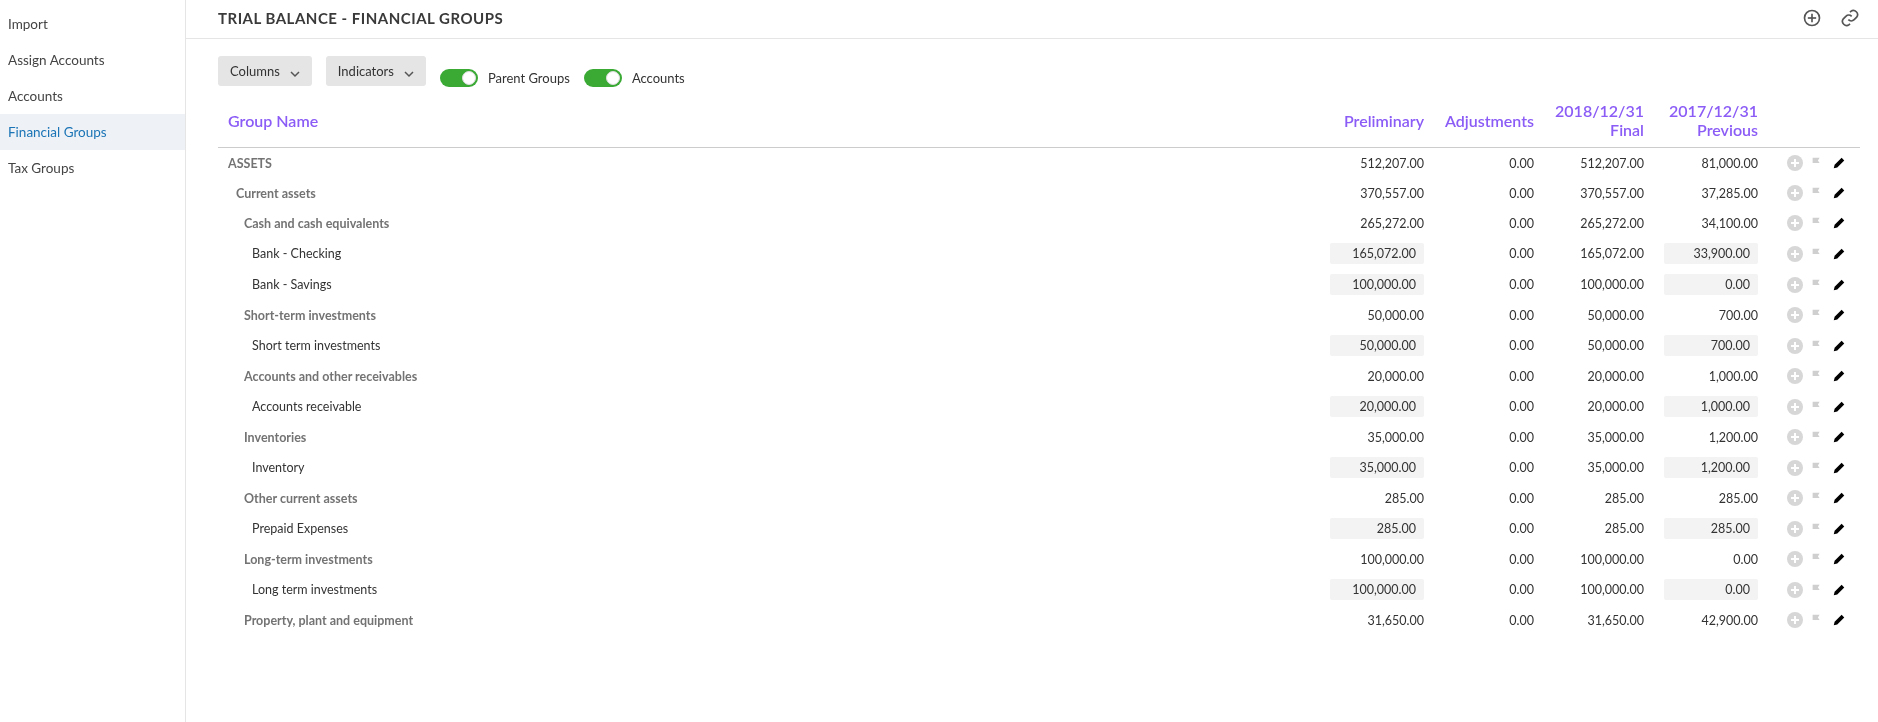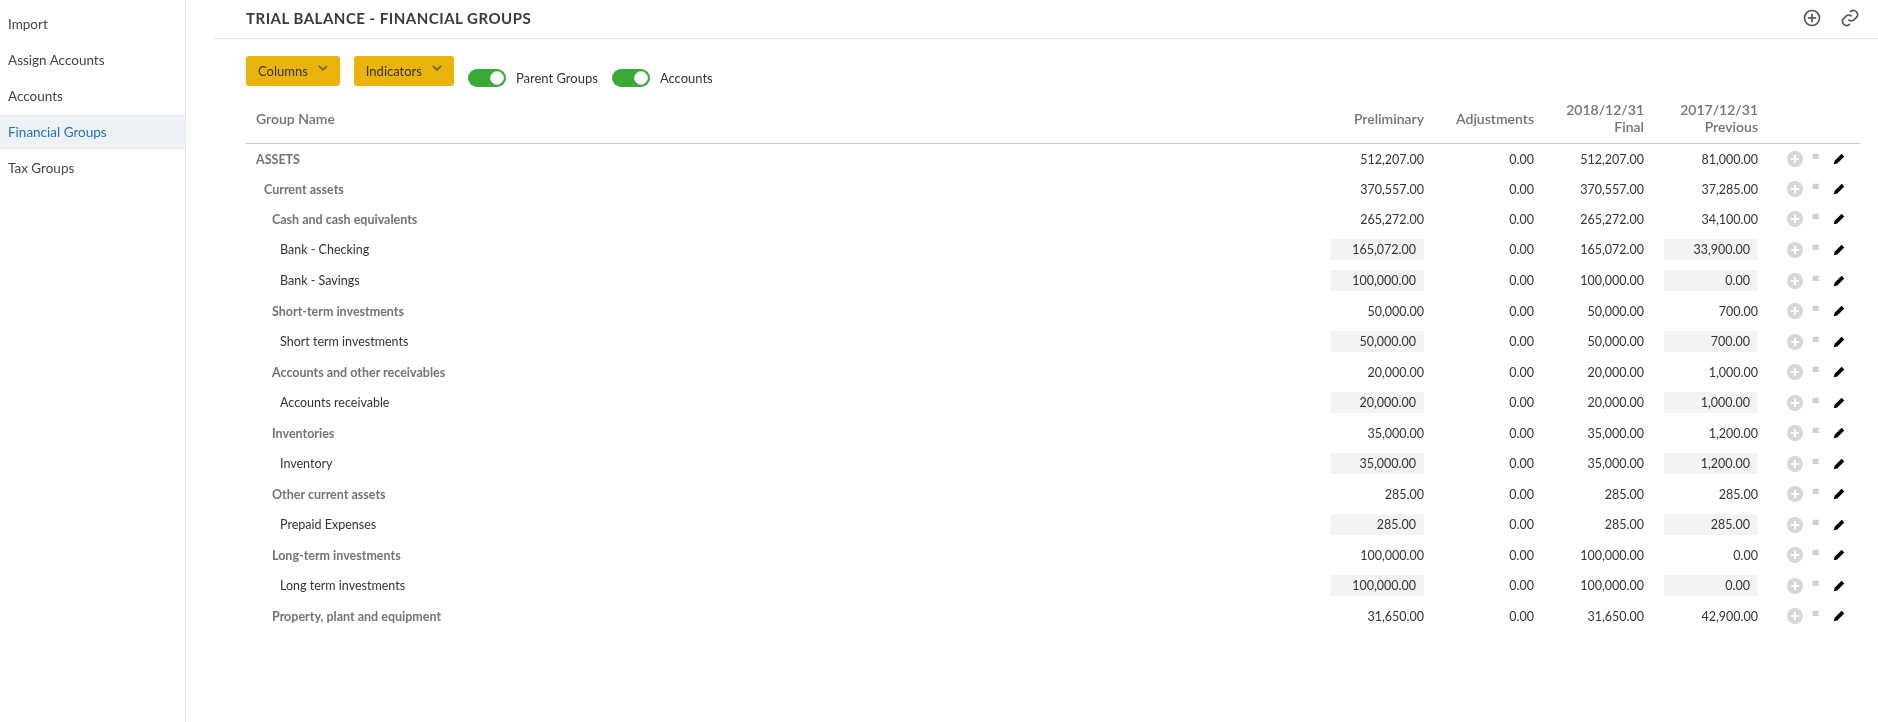--- a/index.html
+++ b/index.html
@@ -1,35 +1,35 @@
 <!DOCTYPE html>
 <html><head>
 <meta charset="utf-8">
 <style>
   * { box-sizing: border-box; margin:0; padding:0; }
   body { font-family: "Segoe UI", "Lato", Arial, sans-serif; font-size:13px; color:#333; background:#fff; }
   .app { display:flex; height:722px; width:1878px; }
   .sidebar { width:185px; flex-shrink:0; padding-top:6px; }
   .side-item { padding:10px 10px 10px 8px; color:#444; cursor:pointer; font-size:13.5px; }
   .side-item.active { background:#eef2f6; color:#1b74b6; }
-  .main { flex:1; display:flex; flex-direction:column; border-left:1px solid #e5e5e5;padding-left:28px; }
+  .main { flex:1; display:flex; flex-direction:column; border-left:1px solid #e5e5e5; }
   .titlebar { display:flex; align-items:center; justify-content:space-between; padding:8px 18px 10px 32px; border-bottom:1px solid #e5e5e5;}
   .title { font-weight:700; letter-spacing:.5px; color:#3a3a3a; font-size:15px; }
   .tb-actions { display:flex; gap:18px; align-items:center; }
   .icon-btn { width:20px; height:20px; display:inline-flex; align-items:center; justify-content:center; color:#555; cursor:pointer;}
   .toolbar { display:flex; align-items:center; gap:14px; padding:16px 18px 10px 32px;}
-  .dropdown { background:#eab308; border-radius:3px; padding:7px 12px; display:flex; align-items:flex-start; gap:10px; cursor:pointer; font-size:13px;}
+  .dropdown { background:#e5e5e5; border-radius:3px; padding:7px 12px; display:flex; align-items:flex-end; gap:10px; cursor:pointer; font-size:13px;}
   .chev { width:10px; height:10px; }
   .toggle { width:38px; height:18px; border-radius:10px; background:#3aaa35; position:relative; cursor:pointer; display:inline-block;}
   .toggle .knob { position:absolute; right:2px; top:2px; width:14px; height:14px; border-radius:50%; background:#fff; border:1px solid #ddd;}
   .toggle-wrap { display:flex; align-items:center; gap:10px;margin-top:14px;}
   .tlabel { color:#333; font-size:13px;}
   .tablewrap { flex:1; overflow:auto; padding:0 18px 18px 32px;}
   table { width:100%; border-collapse:collapse;}
-  th { text-align:right; color:#737373; font-weight:600; font-size:14px; padding:4px 10px 8px 10px; border-bottom:1px solid #ccc;}
+  th { text-align:right; color:#8b5cf6; font-weight:600; font-size:16px; padding:4px 10px 8px 10px; border-bottom:1px solid #ccc;}
   th.left { text-align:left;}
   th .sub { display:block; font-weight:600;}
   td { font-size:12.5px; padding:4px 10px; height:25px; vertical-align:middle;}
   td.name { text-align:left; }
   td.num { text-align:right; width:110px; color:#333;}
   td.actions { width:90px; text-align:right; white-space:nowrap;}
   .linklike { color:#737373; cursor:pointer;}
   .bold { font-weight:700;}
   .cellbox { background:#f3f3f3; border-radius:2px; display:inline-block; padding:3px 8px; min-width:94px; text-align:right;}
   .act { display:inline-flex; align-items:center; justify-content:center; width:22px; height:20px; vertical-align:middle;}

